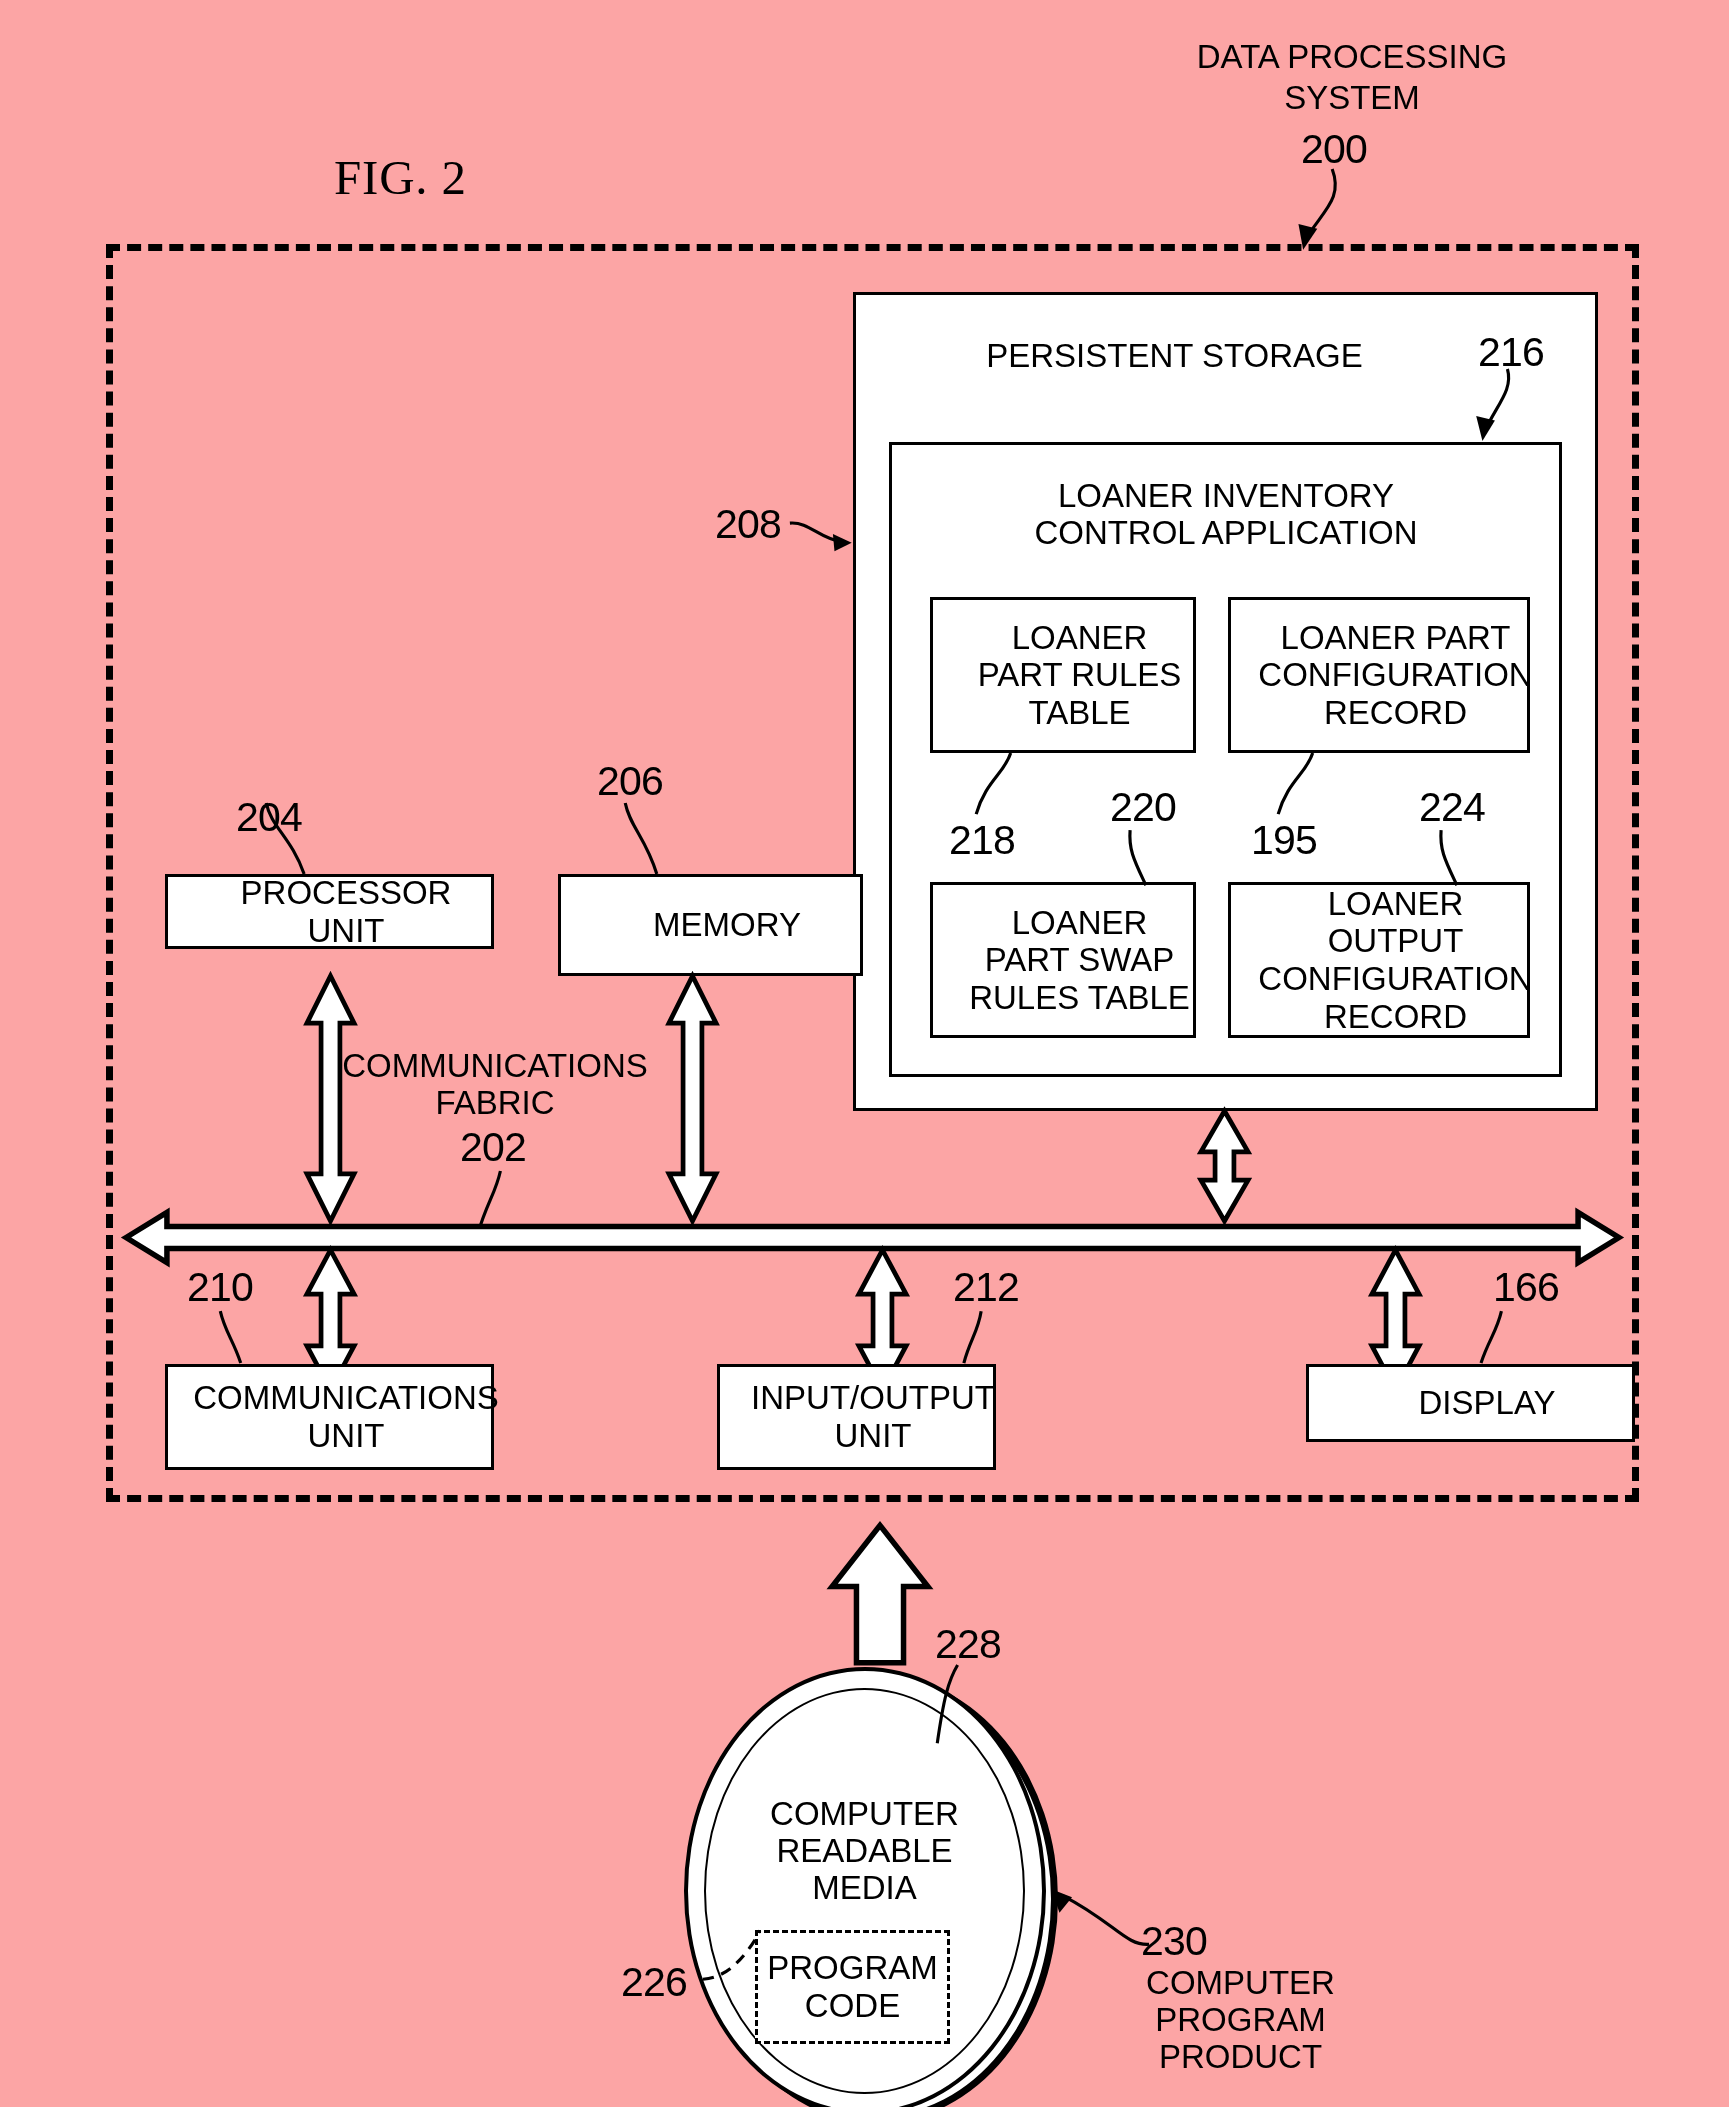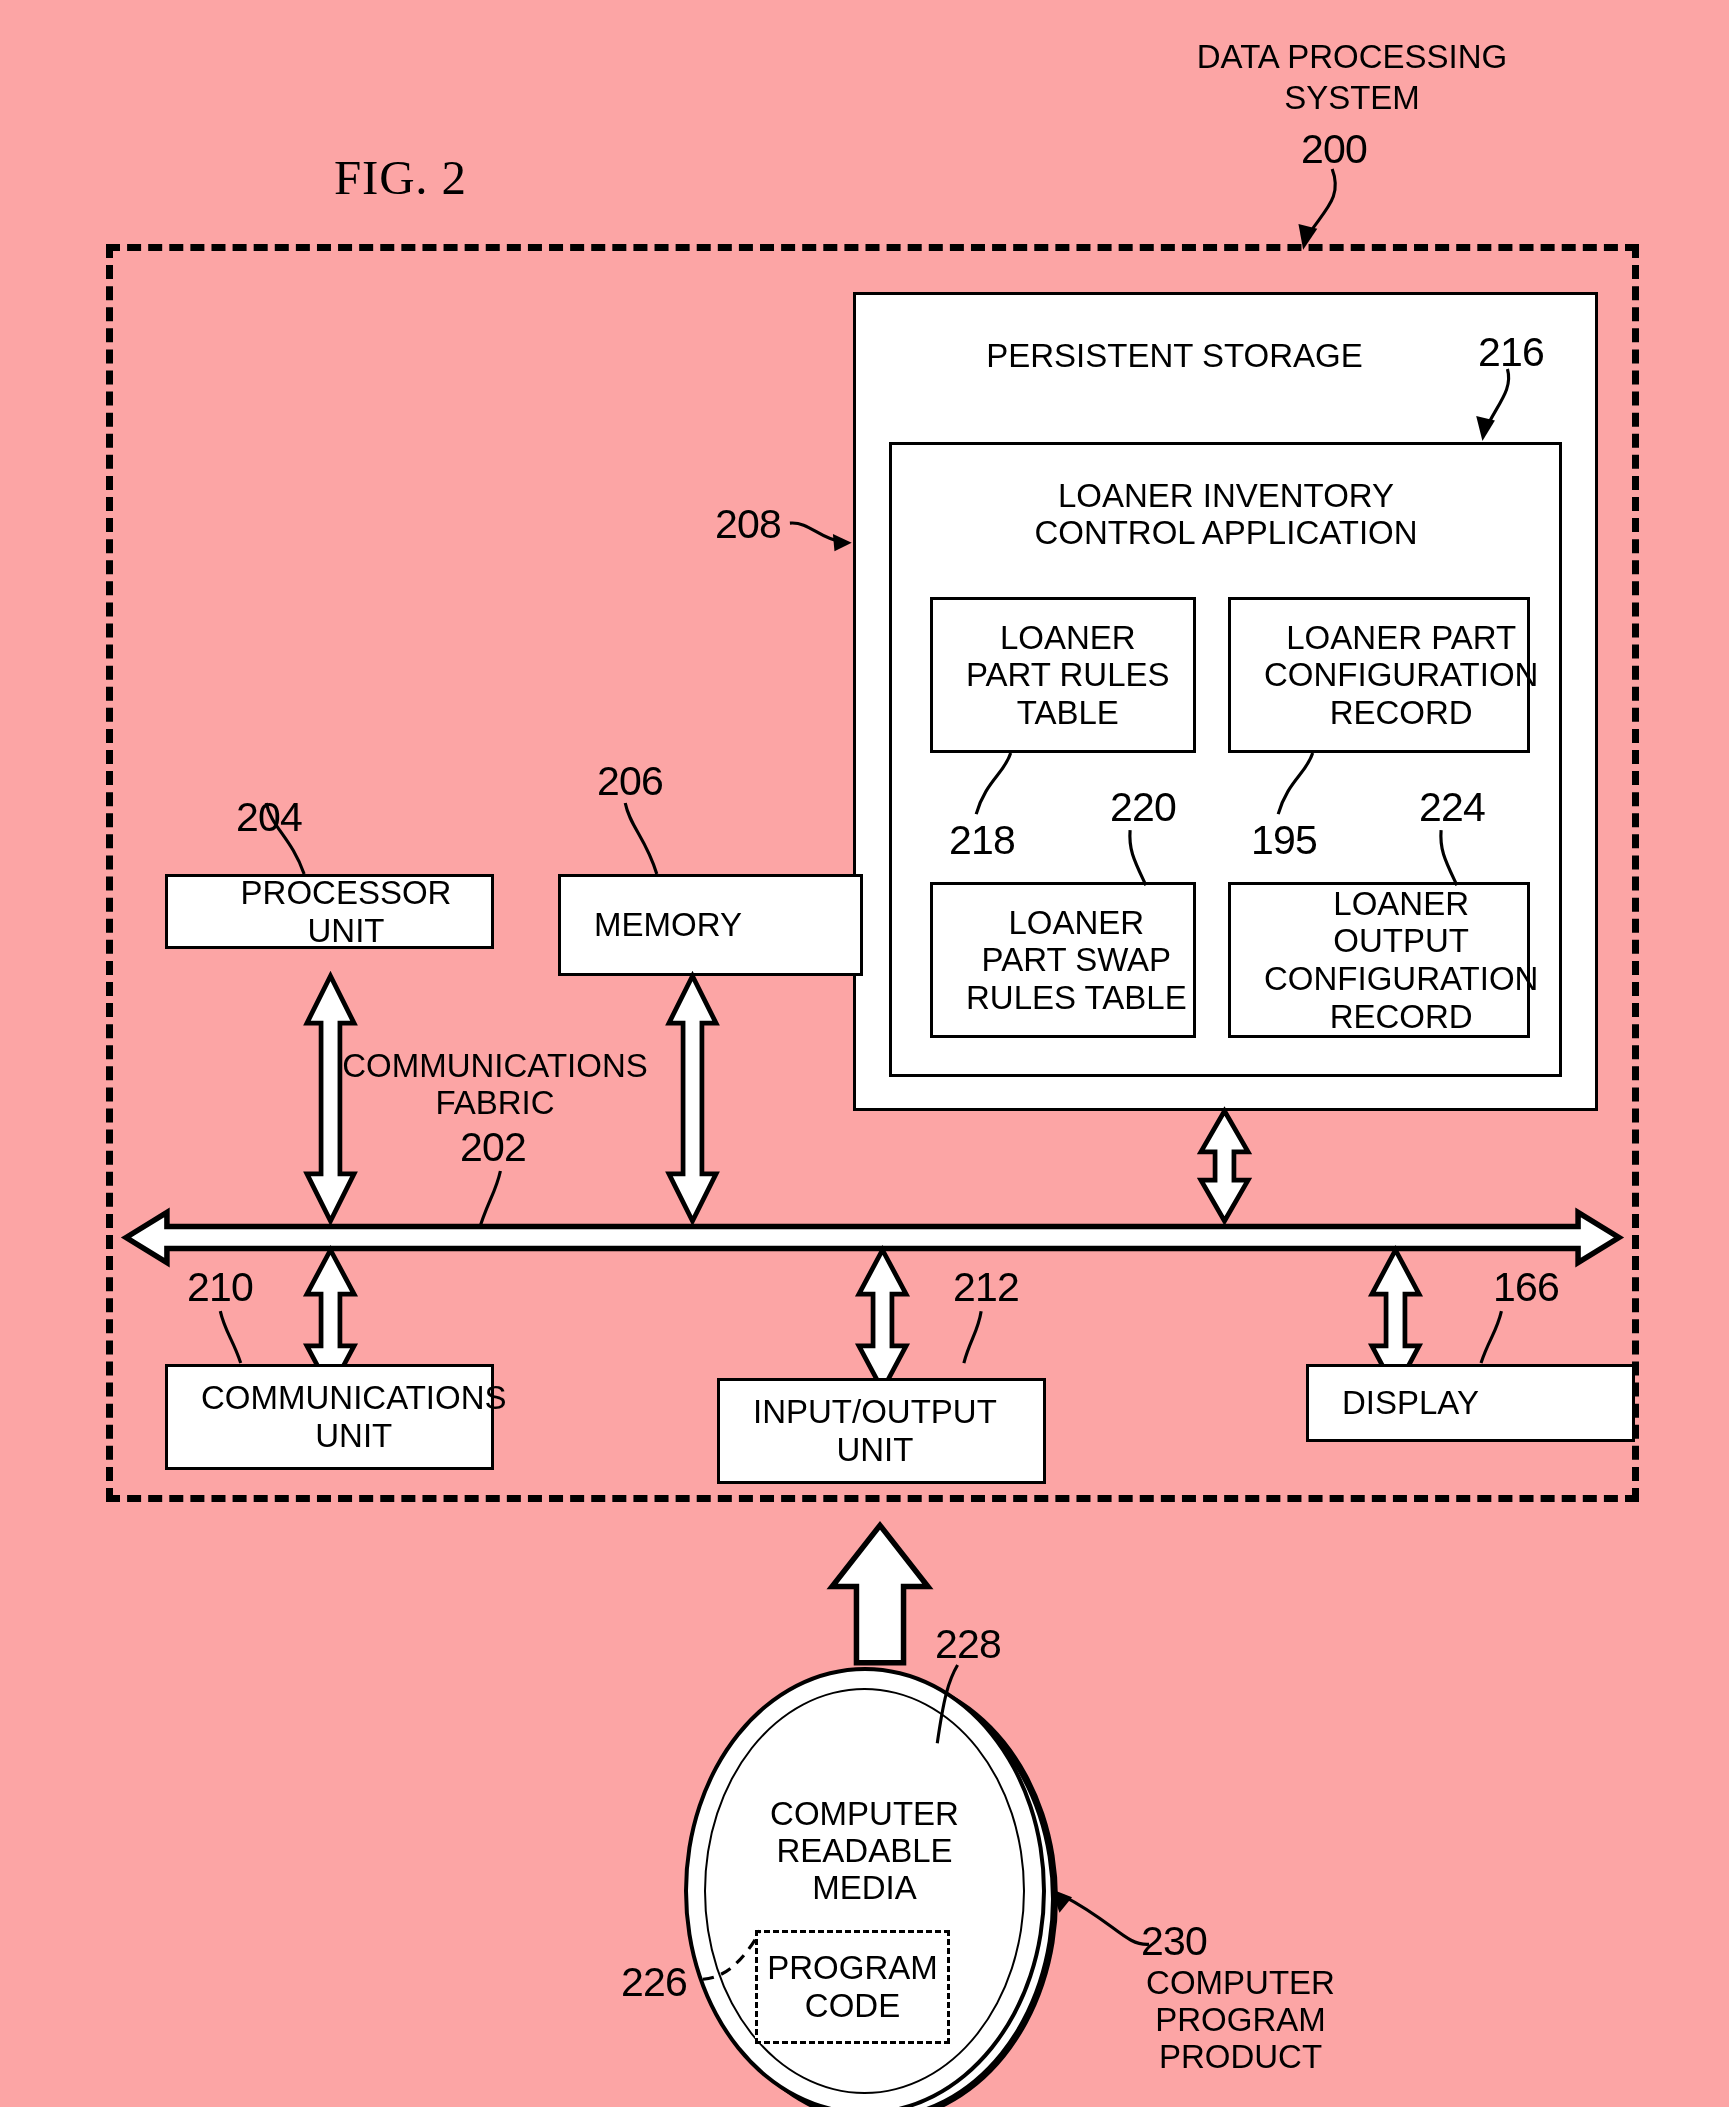--- a/index.html
+++ b/index.html
@@ -47,20 +47,21 @@
     white-space: pre-line;
   }
 
   
   .solid-box {
     box-sizing: border-box;
     border: 3.9px solid #000;
     background: #fff;
     display: flex;
     align-items: center;
+    justify-content: center;
     padding-left: 33px;
   }
   .outer-dashed {
     box-sizing: border-box;
     border: 7px dashed #000;
     background: transparent;
   }
   .dashed-box {
     box-sizing: border-box;
     border: 3.1px dashed #000;
@@ -230,21 +231,21 @@
   <div class="abs solid-box" style="left:165px; top:1364px; width:329px; height:106px;">
     <div class="box-text">COMMUNICATIONS
 UNIT</div>
   </div>
 
   <div class="abs callout" style="left:953px; top:1264px;">212</div>
   <svg class="abs" style="left:956px; top:1311px; width:55px; height:57px;" viewBox="0 0 70 72" width="55" height="57">
     <path d="M 32 0 C 28 26, 18 36, 10 66" stroke="#000" stroke-width="4" fill="none"></path>
   </svg>
 
-  <div class="abs solid-box" style="left:717px; top:1364px; width:329px; height:106px;margin-top:14px;">
+  <div class="abs solid-box" style="left:717px; top:1364px; width:279px; height:106px;">
     <div class="box-text">INPUT/OUTPUT
 UNIT</div>
   </div>
 
   <div class="abs callout" style="left:1493px; top:1264px;">166</div>
   <svg class="abs" style="left:1470px; top:1311px; width:55px; height:57px;" viewBox="0 0 70 72" width="55" height="57">
     <path d="M 40 0 C 34 26, 24 36, 14 66" stroke="#000" stroke-width="4" fill="none"></path>
   </svg>
 
   <div class="abs solid-box" style="left:1306px; top:1364px; width:329px; height:78px;">

